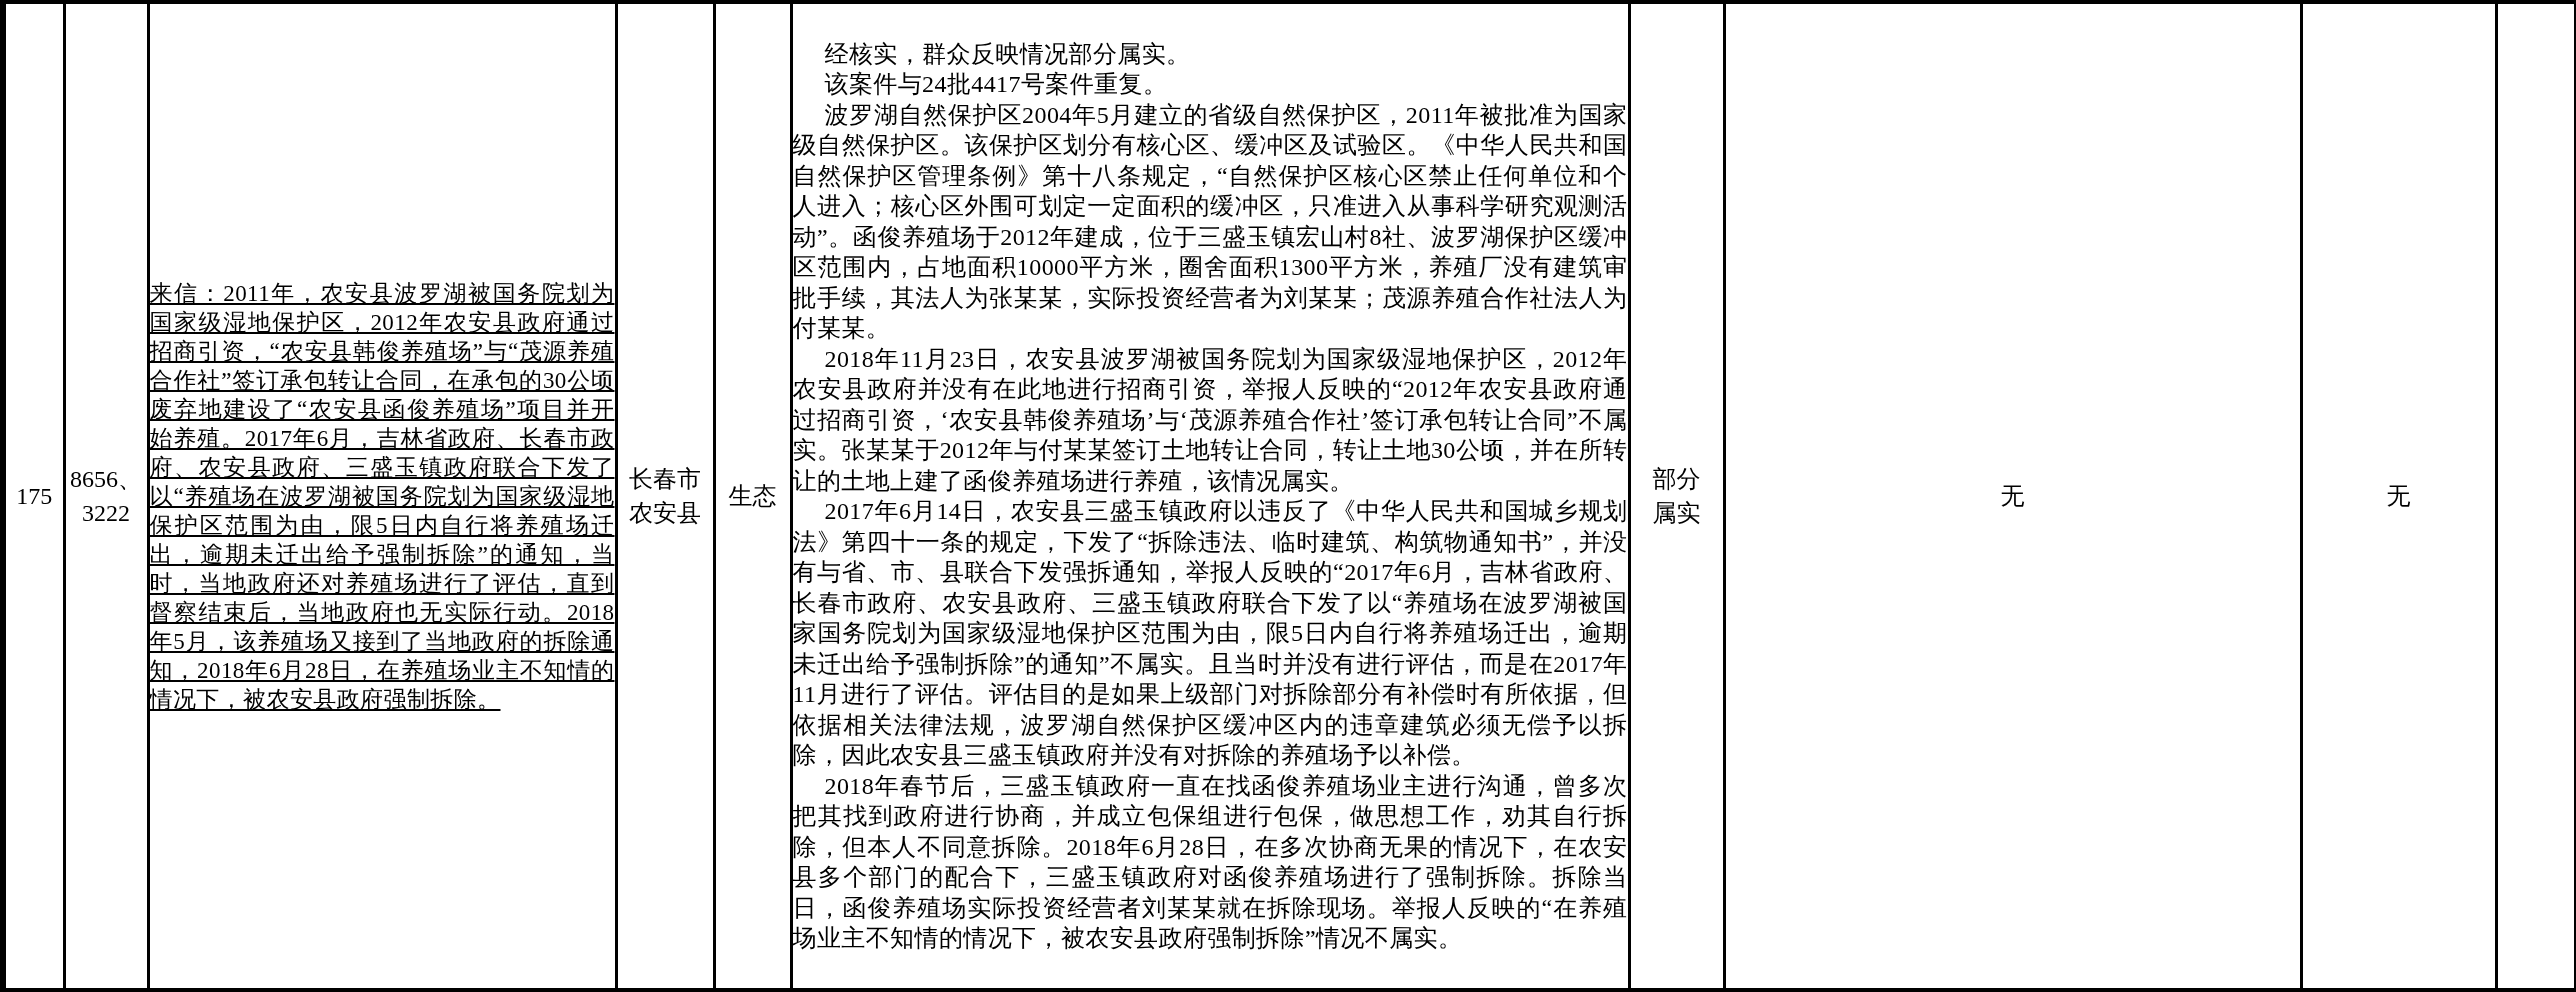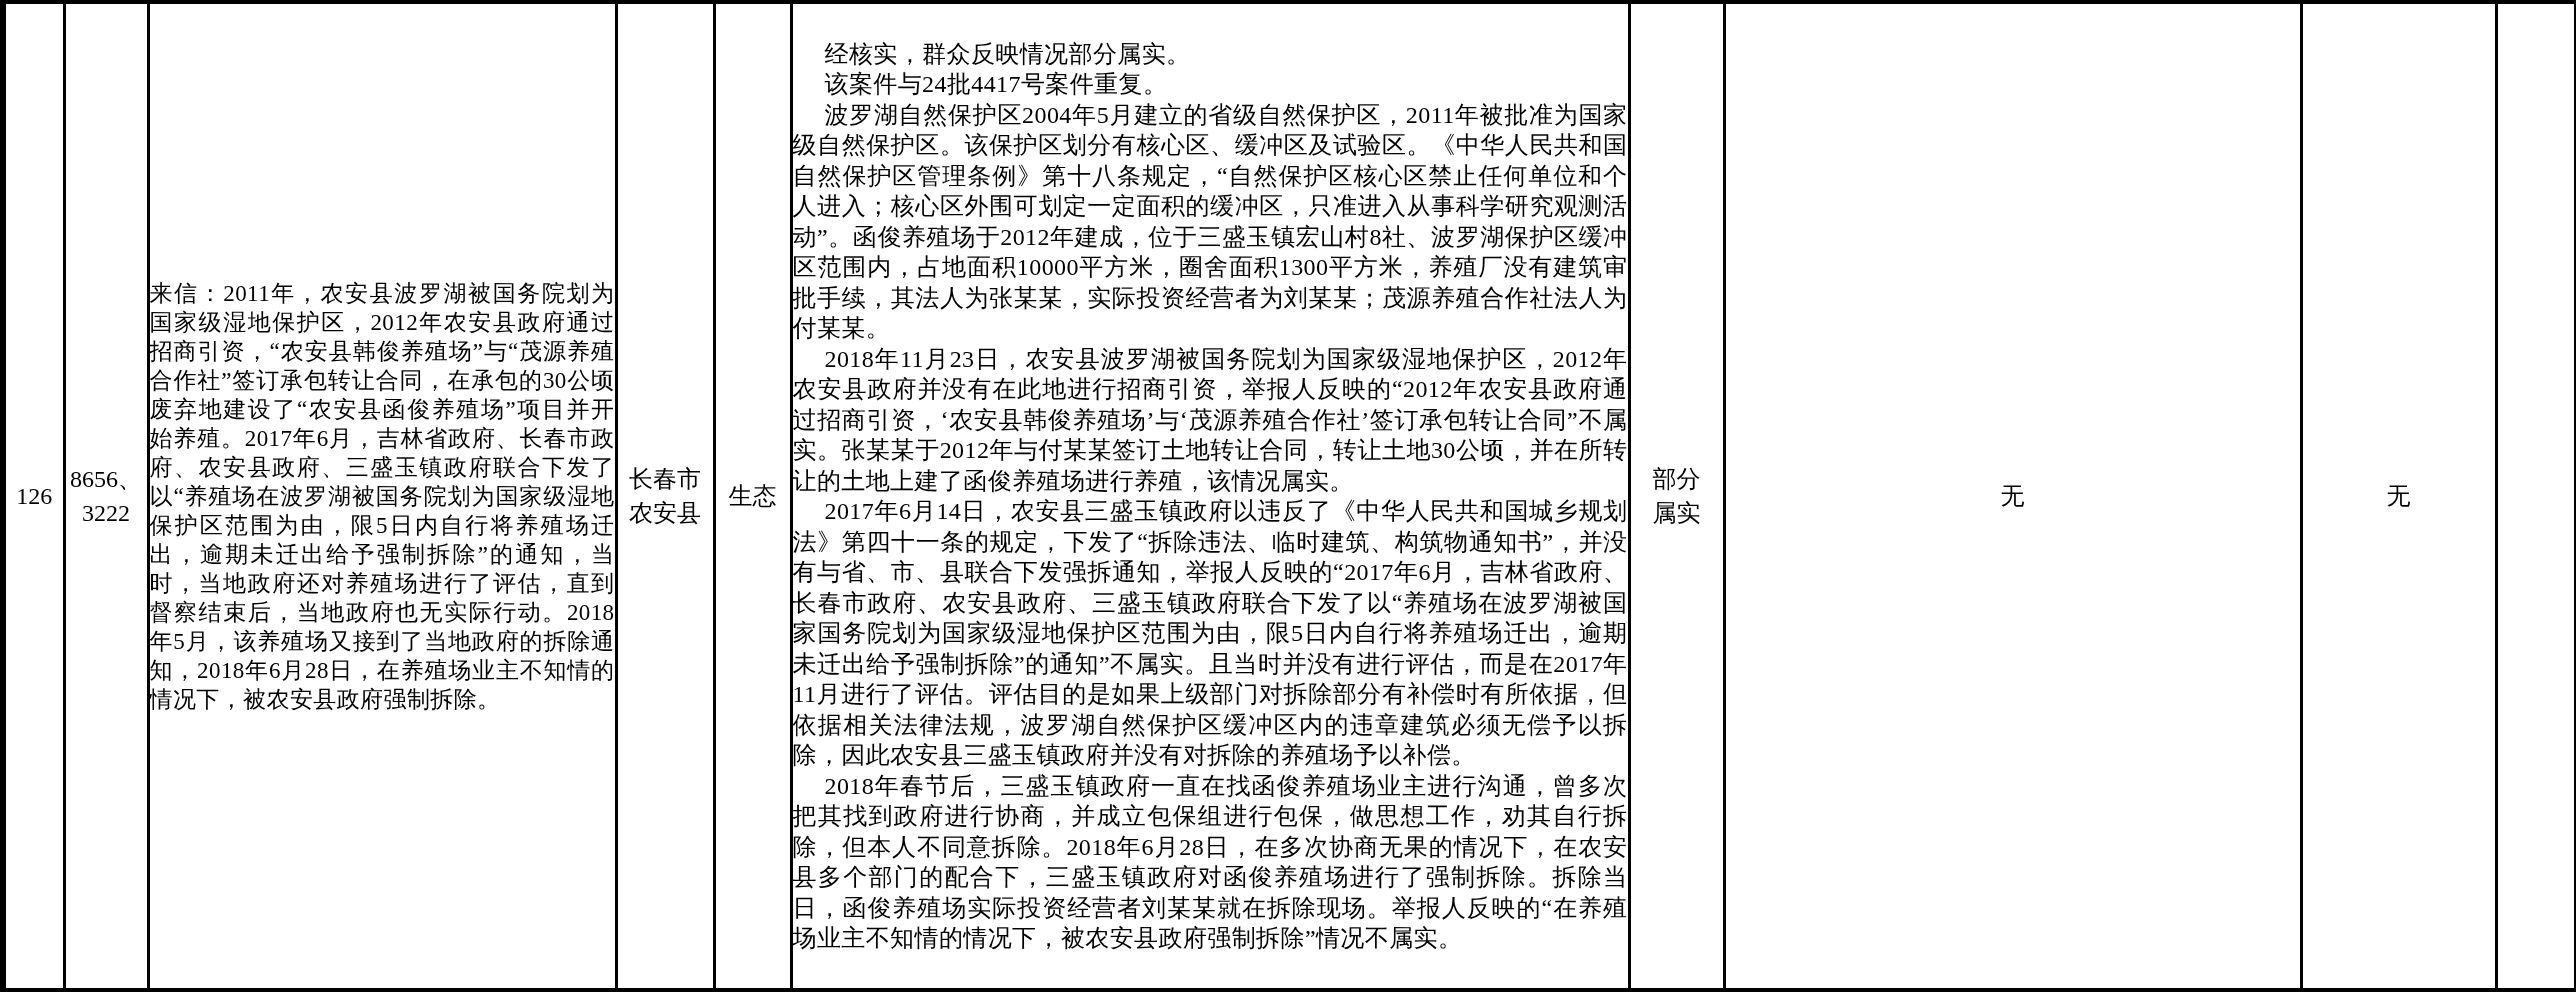--- a/index.html
+++ b/index.html
@@ -37,20 +37,21 @@
     text-align: center;
     font-size: 24px;
     line-height: 34px;
   }
   .cell-complaint { padding: 0 7.6px; }
   .complaint-text {
     font-size: 23px;
     line-height: 29px;
     text-align: justify;
     letter-spacing: 0.4px;
+    text-decoration: underline;
   }
   .cell-verification { padding: 0 10.7px; margin-left: 44px; }
   .cell-verification p {
     margin: 0;
     font-size: 24px;
     line-height: 30.5px;
     text-align: justify;
     text-indent: 32px;
     letter-spacing: 0.4px;
   }
@@ -68,21 +69,21 @@
       <col style="width:77px">
       <col style="width:838px">
       <col style="width:95px">
       <col style="width:577px">
       <col style="width:195px">
       <col style="width:79px">
     </colgroup>
     <tbody>
         <tr>
       <td class="center-text">
-        <div>126</div>
+        <div>175</div>
       </td>
       <td class="center-text">
         <div>8656、</div>
         <div>3222</div>
       </td>
       <td class="cell-complaint">
         <div class="complaint-text">来信：2011年，农安县波罗湖被国务院划为国家级湿地保护区，2012年农安县政府通过招商引资，“农安县韩俊养殖场”与“茂源养殖合作社”签订承包转让合同，在承包的30公顷废弃地建设了“农安县函俊养殖场”项目并开始养殖。2017年6月，吉林省政府、长春市政府、农安县政府、三盛玉镇政府联合下发了以“养殖场在波罗湖被国务院划为国家级湿地保护区范围为由，限5日内自行将养殖场迁出，逾期未迁出给予强制拆除”的通知，当时，当地政府还对养殖场进行了评估，直到督察结束后，当地政府也无实际行动。2018年5月，该养殖场又接到了当地政府的拆除通知，2018年6月28日，在养殖场业主不知情的情况下，被农安县政府强制拆除。</div>
       </td>
       <td class="center-text">
         <div>长春市</div>

